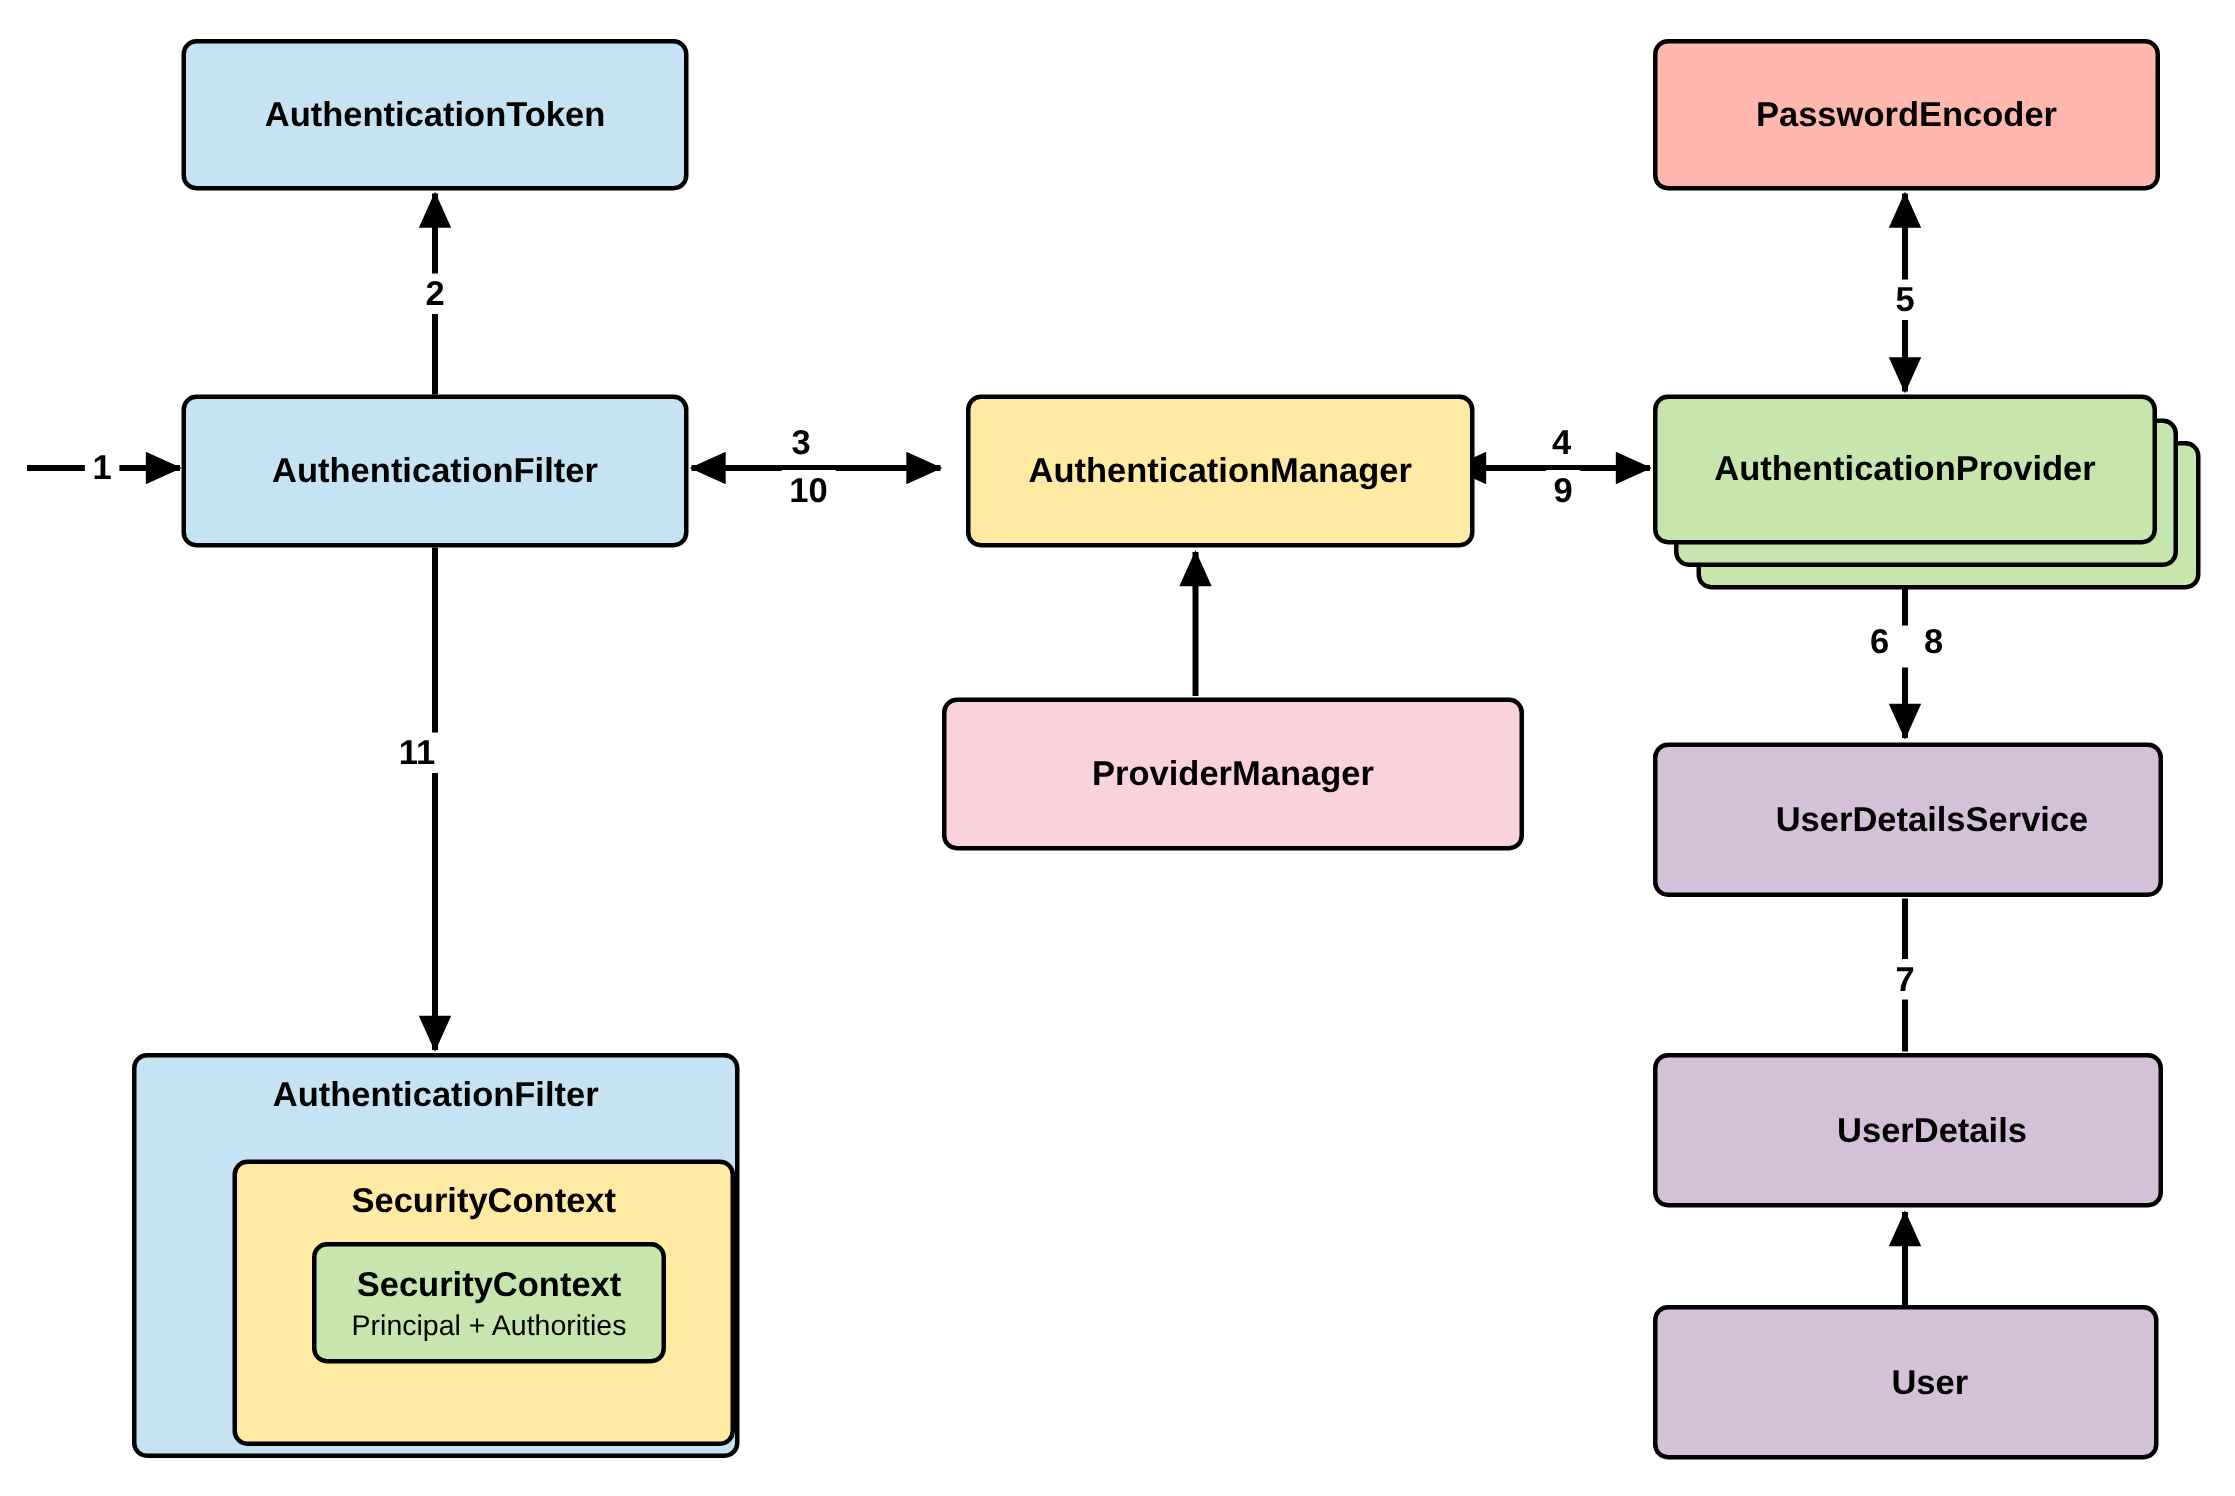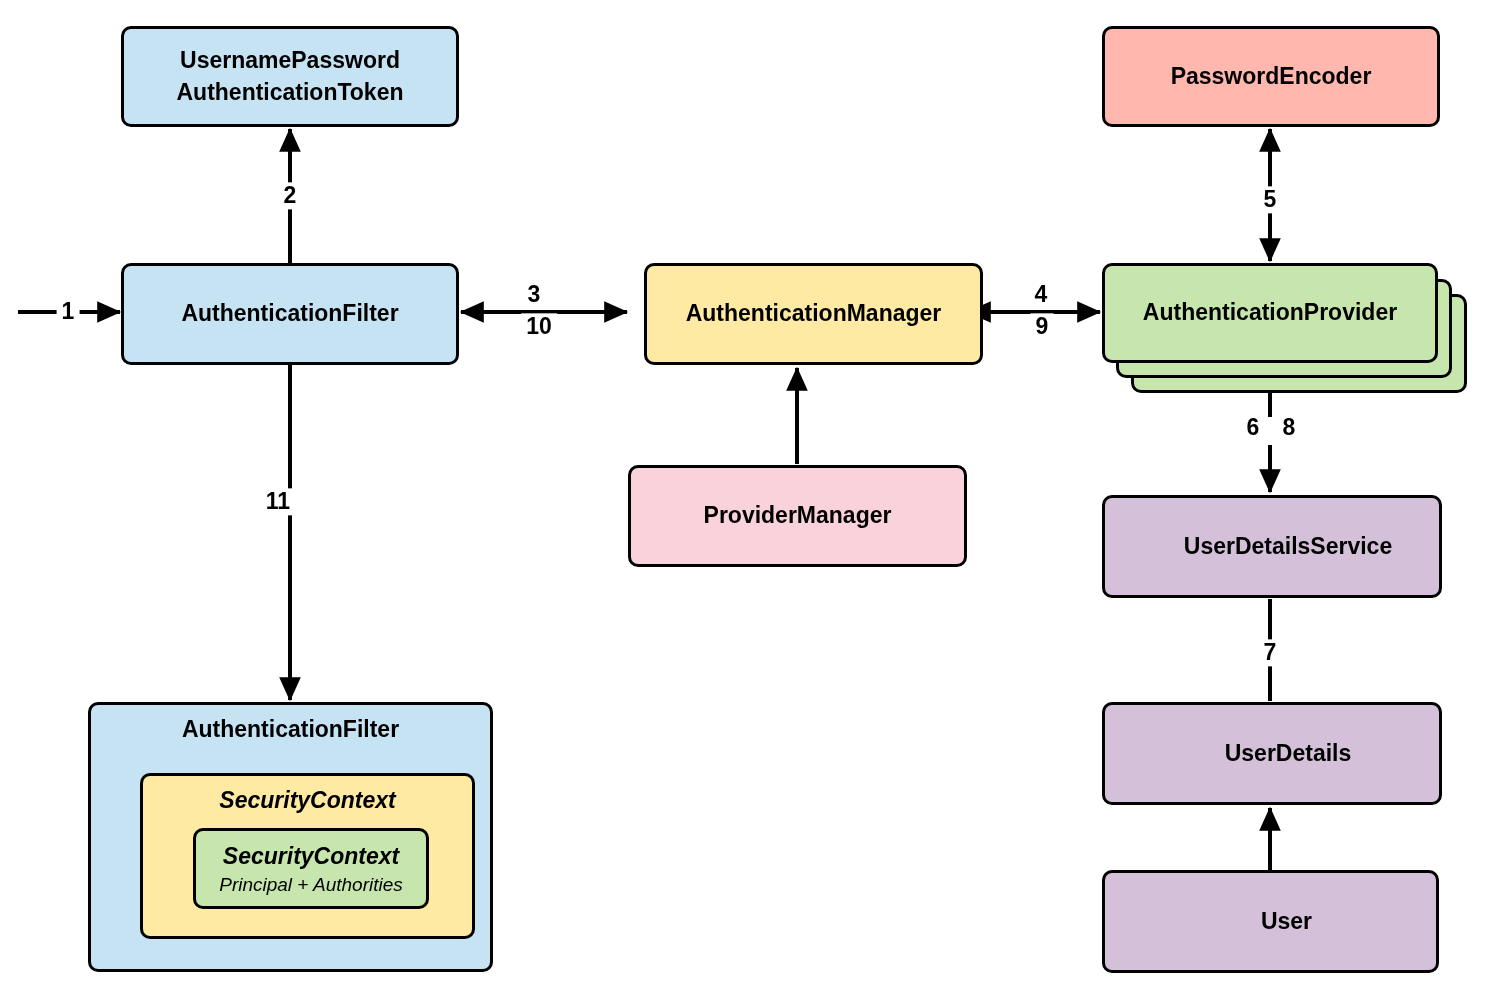--- a/index.html
+++ b/index.html
@@ -74,33 +74,32 @@
     <line x1="1270" y1="129" x2="1270" y2="261" marker-start="url(#arrow)" marker-end="url(#arrow)"></line>
     <line x1="1270" y1="417" x2="1270" y2="369" marker-end="url(#arrow)"></line>
     <line x1="1270" y1="445" x2="1270" y2="492" marker-end="url(#arrow)"></line>
     <line x1="1270" y1="599" x2="1270" y2="701"></line>
     <line x1="1270" y1="870" x2="1270" y2="808" marker-end="url(#arrow)"></line>
     <line x1="797" y1="464" x2="797" y2="368" marker-end="url(#arrow)"></line>
     <line x1="290" y1="365" x2="290" y2="700" marker-end="url(#arrow)"></line>
   </svg>
 
   <div class="node blue" style="left:121px;top:26px;width:338px;height:101px;">
-    <span>UsernamePassword</span>
     <span>AuthenticationToken</span>
   </div>
 
   <div class="node blue" style="left:121px;top:263px;width:338px;height:102px;">
     <span>AuthenticationFilter</span>
   </div>
 
   <div class="node yellow" style="left:628px;top:263px;width:339px;height:102px;">
     <span>AuthenticationManager</span>
   </div>
 
-  <div class="node pink" style="left:628px;top:465px;width:339px;height:102px;">
+  <div class="node pink" style="left:628px;top:465px;width:388px;height:102px;">
     <span>ProviderManager</span>
   </div>
 
   <div class="node salmon" style="left:1102px;top:26px;width:338px;height:101px;">
     <span>PasswordEncoder</span>
   </div>
 
   <div class="stack-echo" style="left:1131px;top:294px;width:336px;height:99px;"></div>
   <div class="stack-echo" style="left:1116px;top:279px;width:336px;height:99px;"></div>
   <div class="node green" style="left:1102px;top:263px;width:336px;height:100px;">
@@ -114,21 +113,21 @@
   <div class="node purple" style="left:1102px;top:702px;width:340px;height:103px;">
     <span>UserDetails</span>
   </div>
 
   <div class="node purple" style="left:1102px;top:870px;width:337px;height:103px;">
     <span>User</span>
   </div>
 
   <div class="node blue top-label" style="left:88px;top:702px;width:405px;height:270px;">
     <span>AuthenticationFilter</span>
-    <div class="node yellow top-label" style="left:33px;top:68px;width:335px;height:166px;font-style:italic;">
+    <div class="node yellow top-label" style="left:48px;top:68px;width:335px;height:191px;">
       <span>SecurityContext</span>
       <div class="node green" style="left:50px;top:52px;width:236px;height:81px;">
         <span>SecurityContext</span>
         <span class="sublabel">Principal + Authorities</span>
       </div>
     </div>
   </div>
 
   <div class="edge-label" style="left:68px;top:312px;">1</div>
   <div class="edge-label" style="left:290px;top:196px;">2</div>

